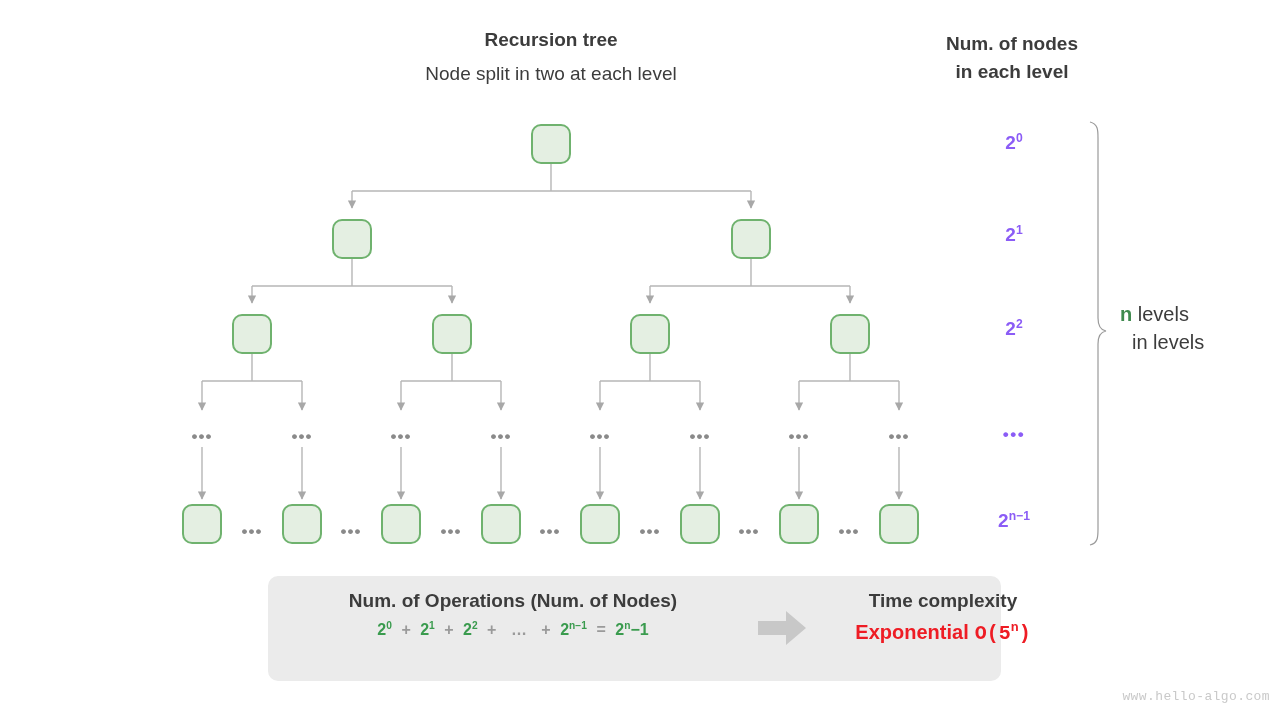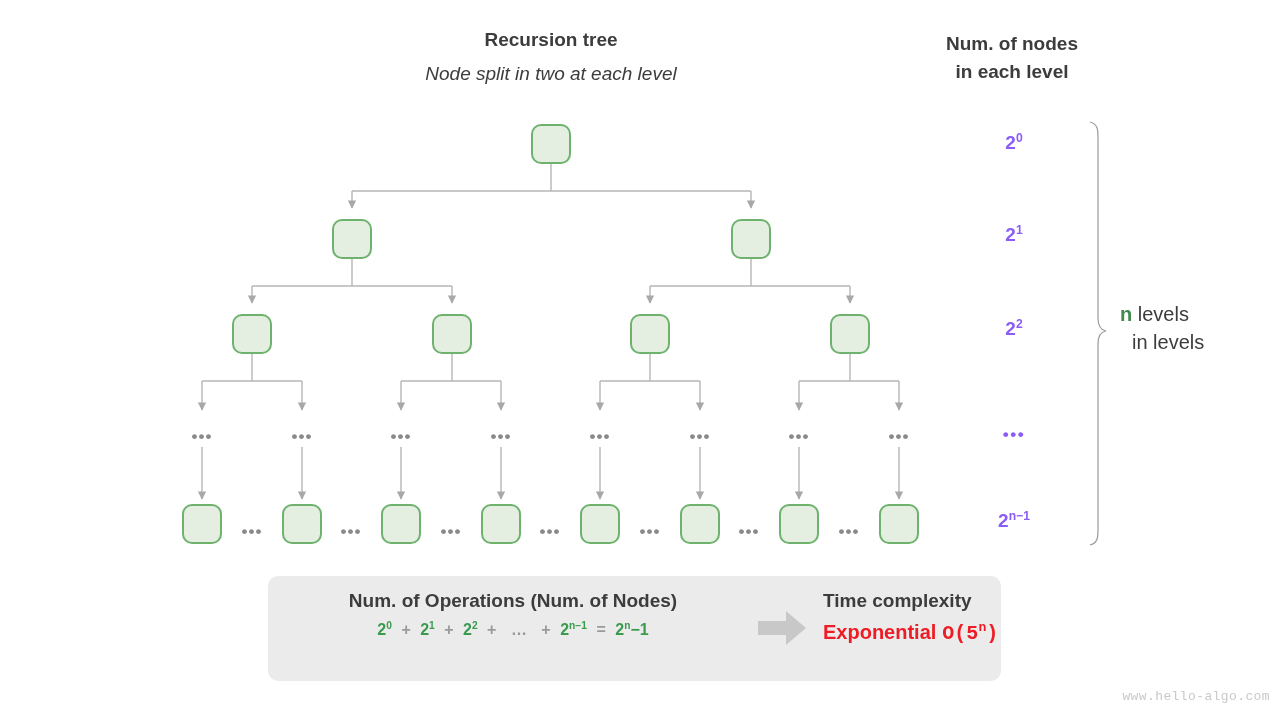--- a/index.html
+++ b/index.html
@@ -30,21 +30,20 @@
     font-size: 19px;
     color: #3c3c3c;
     white-space: nowrap;
   }
   .subtitle {
     position: absolute;
     text-align: center;
     font-size: 19px;
     color: #3c3c3c;
     white-space: nowrap;
-    font-style: italic;
   }
   #tree-title      { left: 339px; top: 29px;  width: 400px; }
   #tree-subtitle   { left: 339px; top: 63px;  width: 400px; }
   #count-title-l1  { left: 880px; top: 33px;  width: 240px; }
   #count-title-l2  { left: 880px; top: 61px;  width: 240px; }
 
   
   #canvas {
     position: absolute;
     left: 0; top: 0;
@@ -116,20 +115,21 @@
     left: 0px;
     top: 14px;
     width: 490px;
     text-align: center;
   }
   #summary-right {
     position: absolute;
     left: 555px;
     top: 14px;
     width: 240px;
+    text-align: center;
   }
   .sum-head {
     font-size: 19px;
     font-weight: bold;
     color: #3c3c3c;
     white-space: nowrap;
   }
   #formula {
     margin-top: 9px;
     font-size: 16px;

